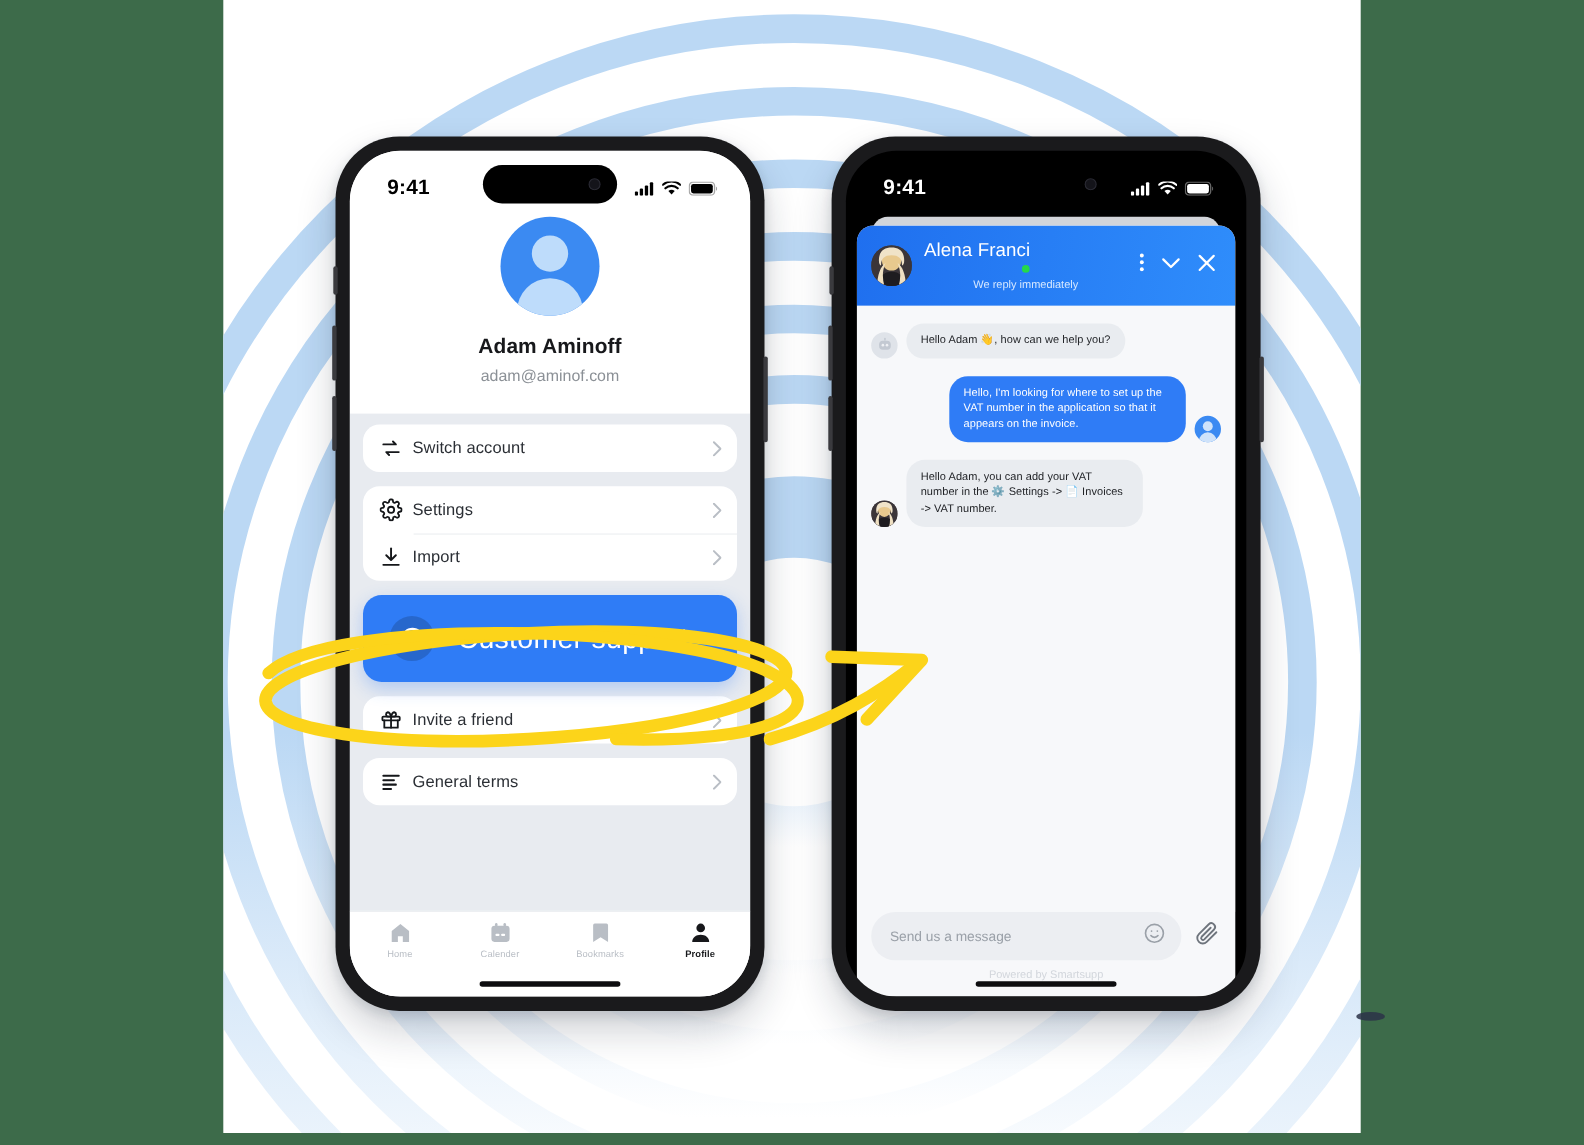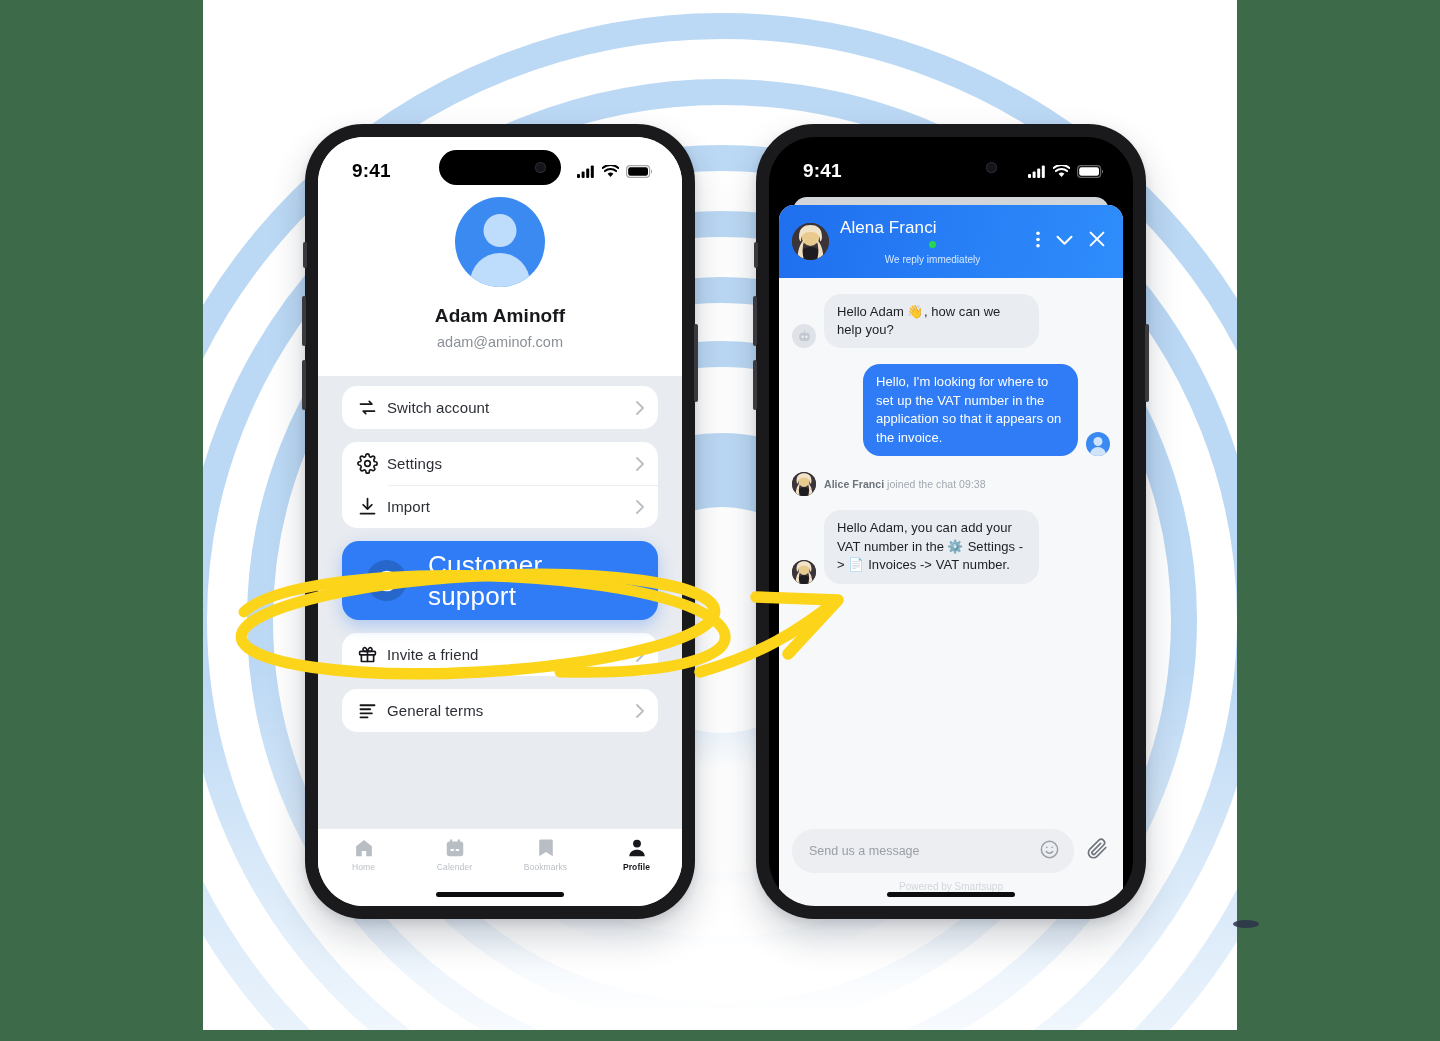--- a/index.html
+++ b/index.html
@@ -71,21 +71,21 @@
     width:90px; height:90px; border-radius:50%; background:#3b8af2;
     margin:0 auto 18px; position:relative; overflow:hidden;
   }
   .avatar-big .head { position:absolute; left:50%; top:17px; transform:translateX(-50%);
       width:33px; height:33px; border-radius:50%; background:#bedcfb; }
   .avatar-big .body { position:absolute; left:50%; top:56px; transform:translateX(-50%);
       width:60px; height:52px; border-radius:30px 30px 0 0; background:#bedcfb; }
   .profile-name { font-size:19px; font-weight:700; color:#17181b; letter-spacing:.1px; }
   .profile-mail { font-size:14.5px; color:#8b9096; margin-top:7px; }
 
-  .menu-area { background:#e8ebf0; padding:10px 24px 0; min-height:500px; }
+  .menu-area { background:#e8ebf0; padding:10px 12px 0; min-height:500px; }
   .card { background:#fff; border-radius:15px; margin-bottom:13px; overflow:hidden; }
   .row {
     display:flex; align-items:center; height:43px; padding:0 14px 0 15px; position:relative;
   }
   .row + .row::before {
     content:""; position:absolute; left:46px; right:0; top:0; height:1px; background:#eceef1;
   }
   .row-ico { width:30px; display:flex; align-items:center; color:#15171a; flex:0 0 30px; }
   .row-label { flex:1; font-size:15px; color:#2b2f35; letter-spacing:.1px; }
   .row-chev { color:#b9bec5; display:flex; align-items:center; }
@@ -149,21 +149,21 @@
     background:#dfe3e9; display:flex; align-items:center; justify-content:center;
   }
   .sm-av.photo { background:#4a4143; }
   .sm-av.user { background:#3b8af2; position:relative; }
   .sm-av.user .h { position:absolute; left:50%; top:5px; transform:translateX(-50%);
     width:9px; height:9px; border-radius:50%; background:#cfe3fa; }
   .sm-av.user .b { position:absolute; left:50%; top:15px; transform:translateX(-50%);
     width:16px; height:13px; border-radius:8px 8px 0 0; background:#cfe3fa; }
   .bubble {
     max-width:215px; border-radius:17px; padding:9px 13px;
-    font-size:13px; line-height:1.42; letter-spacing:.05px;
+    font-size:10px; line-height:1.42; letter-spacing:.05px;
   }
   .bubble.in { background:#e9ecf0; color:#1d1f23; }
   .bubble.out { background:#2f7cf6; color:#fff; }
 
   .join-row { display:flex; align-items:center; gap:8px; margin-bottom:14px; }
   .join-txt { font-size:10.5px; color:#a2a8b0; letter-spacing:.05px; }
   .join-txt b { color:#6d737b; font-weight:700; }
 
   .chat-input-wrap { padding:0 13px 8px; display:flex; align-items:center; gap:12px; flex:0 0 auto; }
   .chat-input {
@@ -477,36 +477,20 @@
           </div>
 
           <div class="msg-row out">
             <div class="bubble out">Hello, I'm looking for where to set up the VAT number in the application so that it appears on the invoice.</div>
             <span class="sm-av user">
                 <span class="h"></span>
                 <span class="b"></span>
               </span>
           </div>
 
-          <div class="join-row">
-            <span class="sm-av photo">
-              <svg width="24" height="24" viewBox="0 0 37 37">
-                <rect width="37" height="37" fill="#3b3539"></rect>
-                <ellipse cx="18.5" cy="13" rx="9" ry="10" fill="#e8c98e"></ellipse>
-                <path d="M7 14C7 5 12 2 18.5 2S30 5 30 14c0 3-1.5 5-2 4 0-6-3-9-9.5-9S9 12 9 18c-.5 1-2-1-2-4z" fill="#f0e3c8"></path>
-                <path d="M6 37c1-9 5.5-13 12.5-13S30 28 31 37z" fill="#1e1c20"></path>
-                <path d="M5.5 37c0-10 3-18 7.5-21-3 7-3 14-1 21z" fill="#efe0c2"></path>
-                <path d="M31.5 37c0-10-3-18-7.5-21 3 7 3 14 1 21z" fill="#efe0c2"></path>
-              </svg>
-            </span>
-            <span class="join-txt">
-              <b>Alice Franci</b>
-              <span>joined the chat 09:38</span>
-            </span>
-          </div>
 
           <div class="msg-row">
             <span class="sm-av photo">
               <svg width="24" height="24" viewBox="0 0 37 37">
                 <rect width="37" height="37" fill="#3b3539"></rect>
                 <ellipse cx="18.5" cy="13" rx="9" ry="10" fill="#e8c98e"></ellipse>
                 <path d="M7 14C7 5 12 2 18.5 2S30 5 30 14c0 3-1.5 5-2 4 0-6-3-9-9.5-9S9 12 9 18c-.5 1-2-1-2-4z" fill="#f0e3c8"></path>
                 <path d="M6 37c1-9 5.5-13 12.5-13S30 28 31 37z" fill="#1e1c20"></path>
                 <path d="M5.5 37c0-10 3-18 7.5-21-3 7-3 14-1 21z" fill="#efe0c2"></path>
                 <path d="M31.5 37c0-10-3-18-7.5-21 3 7 3 14 1 21z" fill="#efe0c2"></path>

